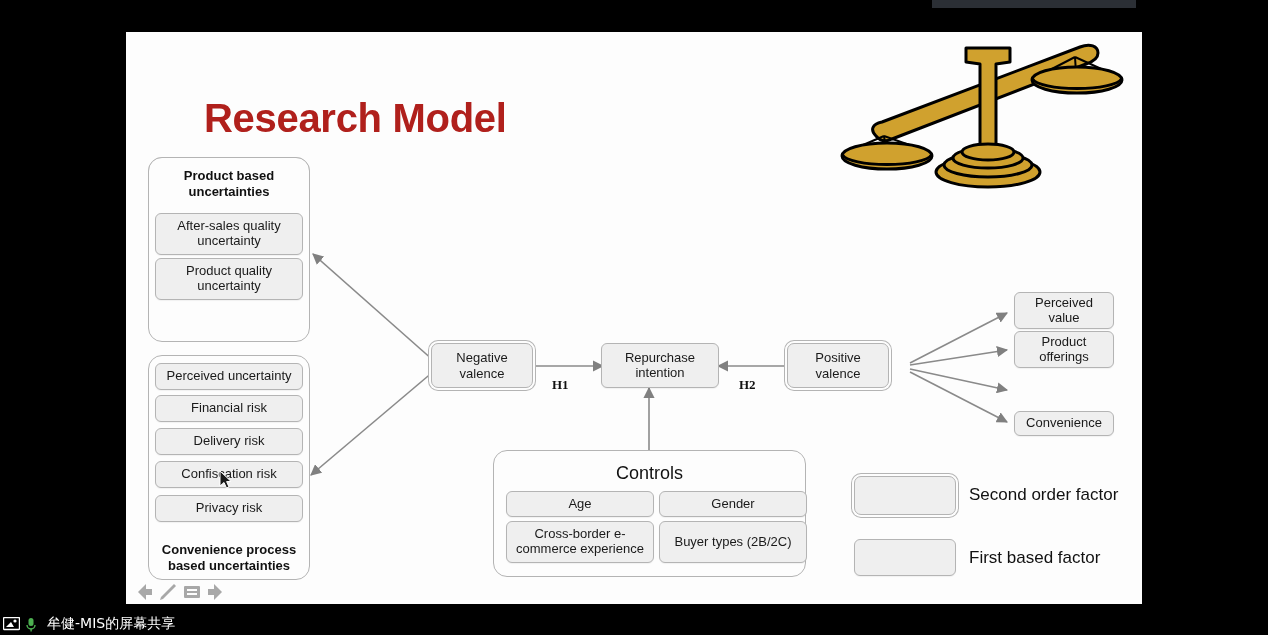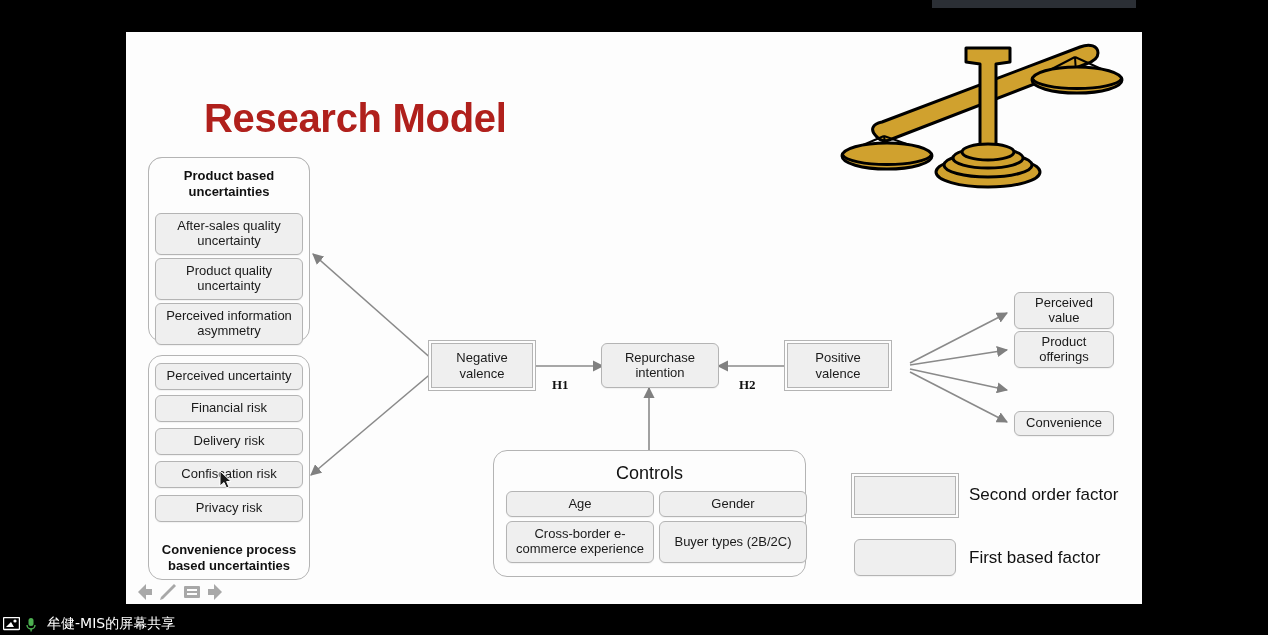--- a/index.html
+++ b/index.html
@@ -62,21 +62,21 @@
     text-align: center;
     font-size: 13px;
     font-weight: bold;
     color: #111;
     line-height: 1.2;
   }
   .dblbox {
     position: absolute;
     background: #efefef;
     border: 1px solid #b4b4b4;
-    border-radius: 0;
+    border-radius: 7px;
     box-shadow: 0 0 0 2px #fdfdfd, 0 0 0 3px #b4b4b4;
   }
   .hyp {
     position: absolute;
     font-family: "Liberation Serif", serif;
     font-weight: bold;
     font-size: 13px;
     color: #111;
   }
   .legend-label {
@@ -190,26 +190,20 @@
     <div class="node" style="left:29px; top:181px; width:148px; height:42px;">
       <span style="display:block;">
         <span>After-sales quality</span><br>
         <span>uncertainty</span>
       </span>
     </div>
     <div class="node" style="left:29px; top:226px; width:148px; height:42px;justify-content:center;">
       <span style="display:block;">
         <span>Product quality</span><br>
         <span>uncertainty</span>
-      </span>
-    </div>
-    <div class="node" style="left:29px; top:271px; width:148px; height:42px;">
-      <span style="display:block;">
-        <span>Perceived information</span><br>
-        <span>asymmetry</span>
       </span>
     </div>
 
     <div class="group" style="left:22px; top:323px; width:162px; height:225px;">
       <div class="group-title" style="top:186px;">
         <div>Convenience process</div>
         <div>based uncertainties</div>
       </div>
     </div>
     <div class="node" style="left:29px; top:331px; width:148px; height:27px;">

